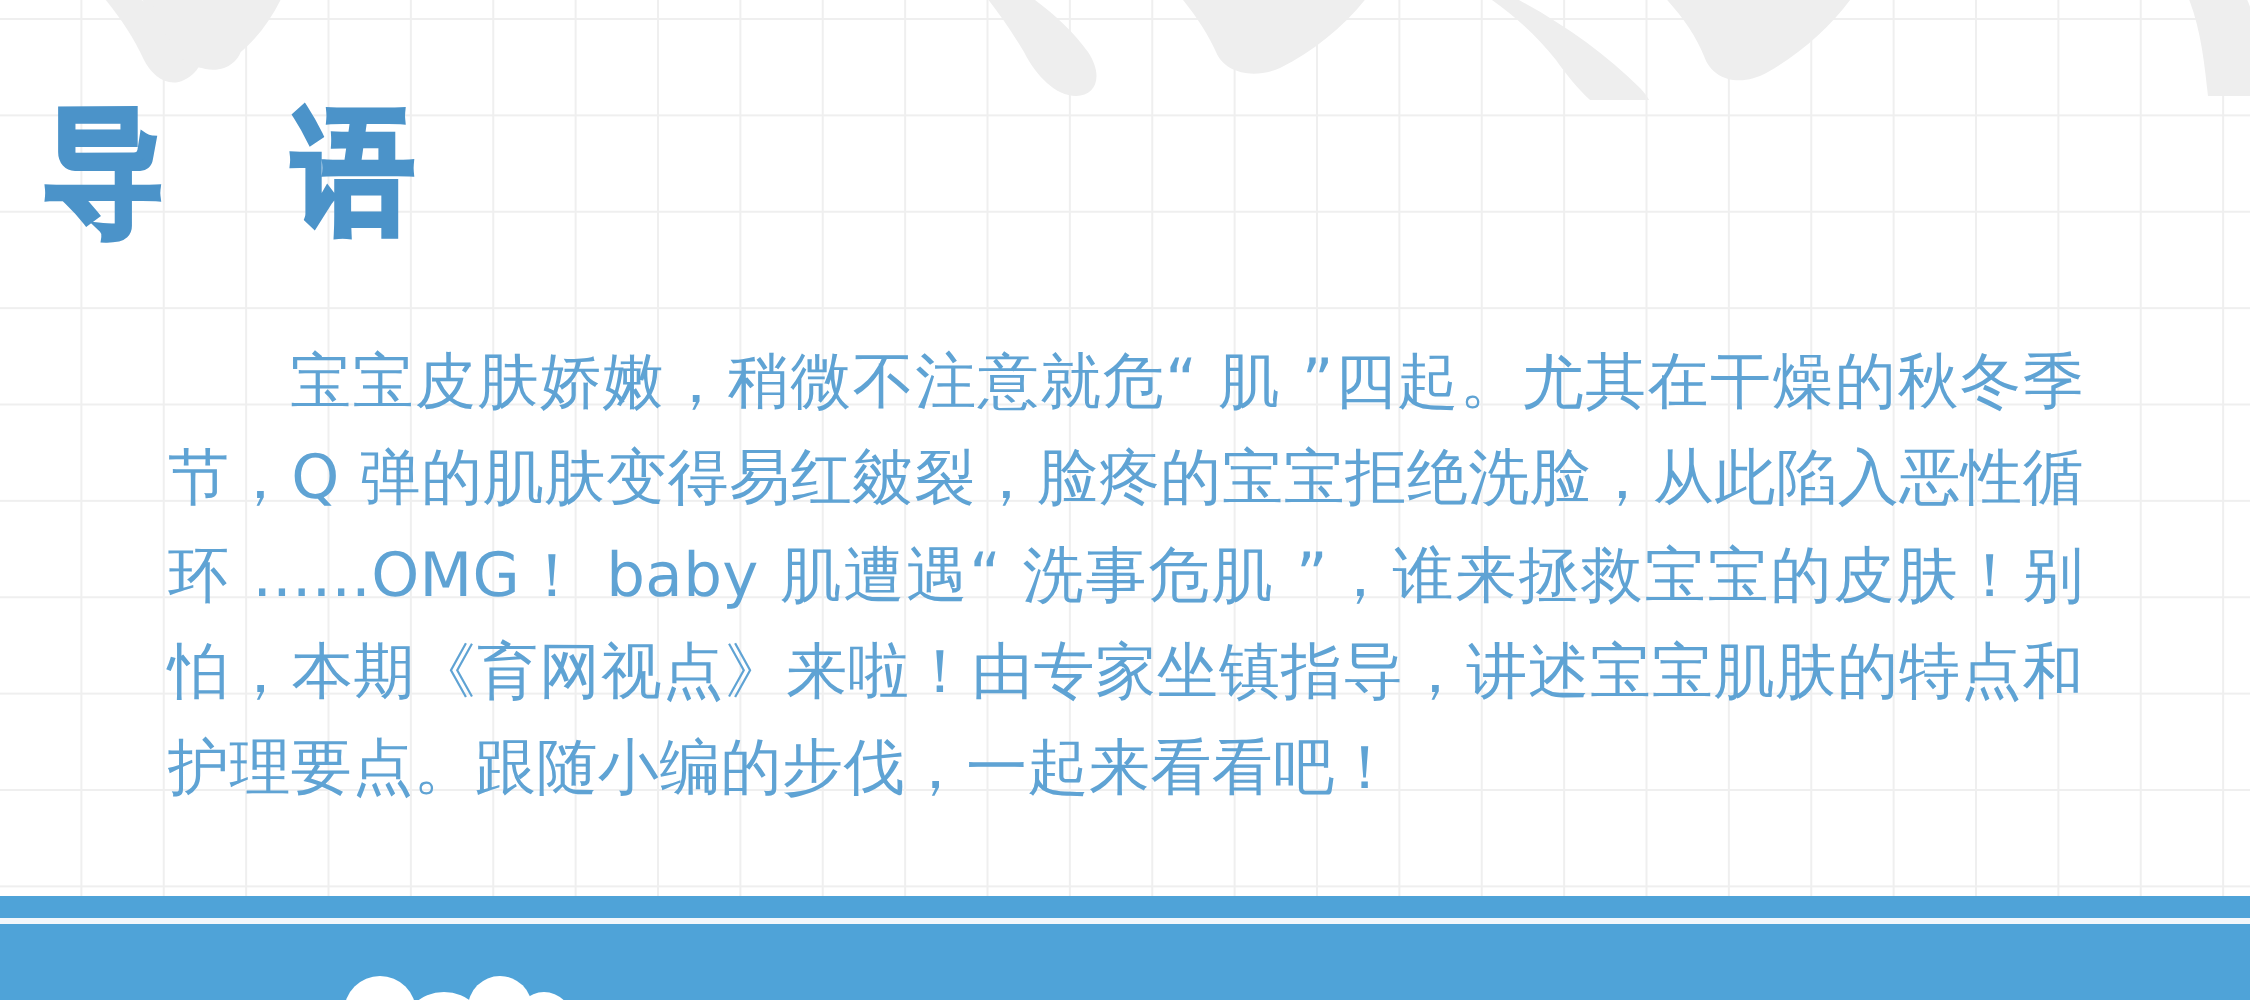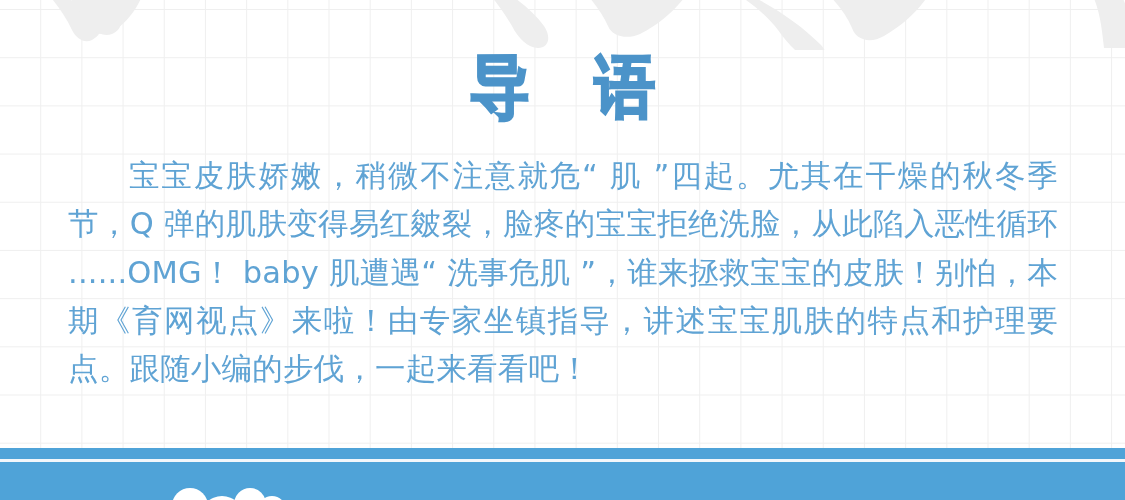--- a/index.html
+++ b/index.html
@@ -44,21 +44,20 @@
     overflow: hidden;
   }
   .top-decor svg { display: block; }
 
   
   .title-wrap {
     position: absolute;
     left: 0;
     top: 52px;
     width: 1125px;
-    text-align: center;
   }
   .title {
     display: inline-block;
     font-family: "DejaVu Sans", "Liberation Sans", sans-serif;
     font-size: 60px;
     font-weight: 700;
     letter-spacing: 22px;
     text-indent: 22px;
     line-height: 1.05;
     color: #4b93c9;
@@ -75,21 +74,21 @@
     width: 990px;
     color: #5fa3d4;
     font-family: "DejaVu Sans", "Liberation Sans", sans-serif;
     font-size: 30.5px;
     line-height: 48.3px;
     text-align: justify;
     text-align-last: left;
     letter-spacing: 0.2px;
   }
   .body-copy p {
-    margin: 0;
+    margin: 16px;
     text-indent: 2em;
   }
 
   
   .bottom-band {
     position: absolute;
     left: 0;
     bottom: 0;
     width: 1125px;
     height: 52px;

